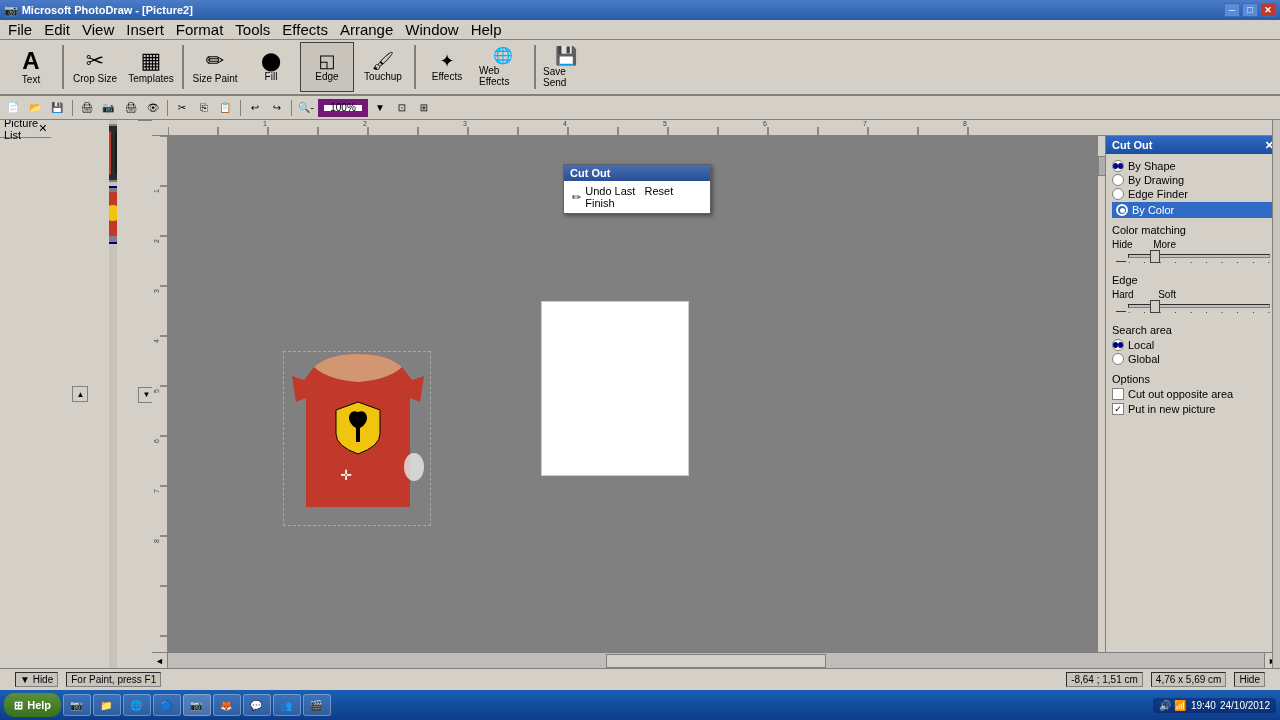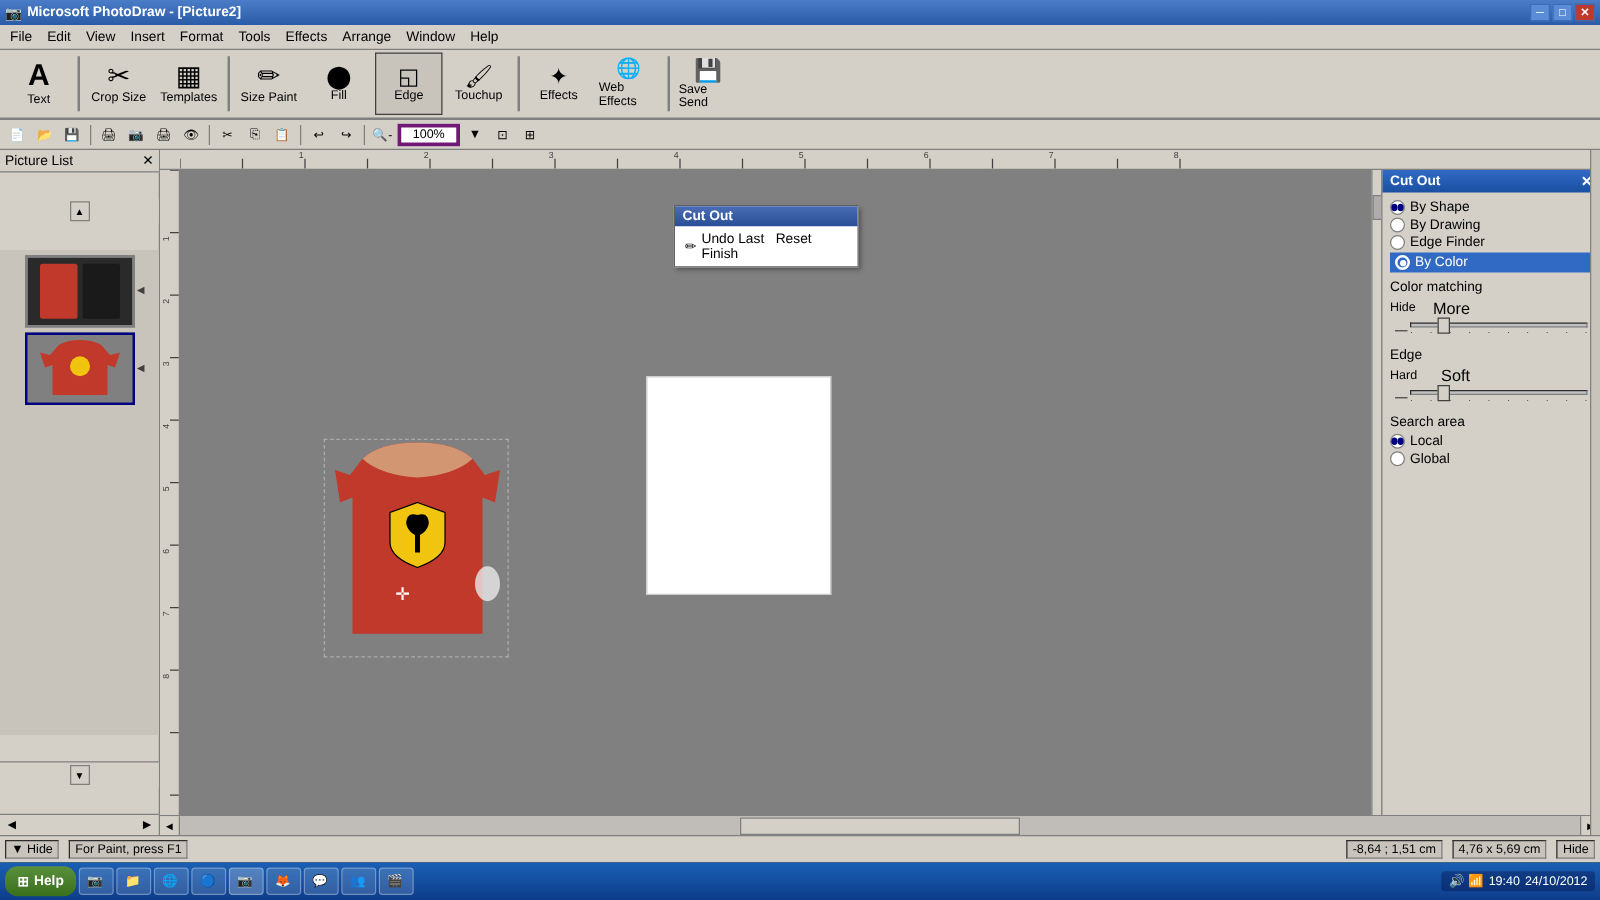--- a/index.html
+++ b/index.html
@@ -34,21 +34,21 @@
     #menubar {
       height: 20px;
       background: #d4d0c8;
       display: flex;
       align-items: center;
       border-bottom: 1px solid #808080;
       padding: 0 2px;
     }
     .menu-item {
       padding: 2px 6px;
-      font-size: 11px;
+      font-size: 15px;
       color: #000;
       cursor: pointer;
     }
 
     
     #toolbar {
       height: 56px;
       background: #d4d0c8;
       border-bottom: 2px solid #808080;
       display: flex;
@@ -97,33 +97,33 @@
       width: 20px; height: 20px;
       display: flex; align-items: center; justify-content: center;
       cursor: pointer;
       border: 1px solid transparent;
       font-size: 10px;
       background: transparent;
     }
     .tb2-sep { width: 1px; height: 16px; background: #808080; margin: 0 2px; }
     .zoom-box {
       width: 50px; height: 18px;
-      border: 3px solid #701a75;
+      border: 6px solid #701a75;
       background: white;
       font-size: 10px;
       display: flex; align-items: center; justify-content: center;
     }
 
     
     #picture-list {
-      width: 128px;
+      width: 152px;
       background: #d4d0c8;
       border-right: 1px solid #808080;
       display: flex;
-      flex-direction: column;
+      flex-direction: row;
       gap: 21px;
     }
     #picture-list-header {
       height: 18px;
       background: #d4d0c8;
       border-bottom: 1px solid #808080;
       display: flex;
       align-items: center;
       justify-content: space-between;
       padding: 0 4px;
@@ -276,21 +276,21 @@
       background: #000080;
     }
 
     .slider-container {
       display: flex;
       align-items: center;
       gap: 4px;
       margin-bottom: 4px;
     }
     .slider-label { font-size: 10px; width: 30px; }
-    .slider-label-right { font-size: 13px; width: 30px; text-align: right; }
+    .slider-label-right { font-size: 10px; width: 30px; text-align: right; }
 
     .checkbox-row {
       display: flex;
       align-items: center;
       gap: 4px;
       margin-bottom: 3px;
       font-size: 11px;
     }
     .checkbox {
       width: 12px; height: 12px;
@@ -306,21 +306,21 @@
       color: #000;
     }
 
     
     #statusbar {
       height: 22px;
       background: #d4d0c8;
       border-top: 1px solid #808080;
       display: flex;
       align-items: center;
-      padding: 0 4px;
+      padding: 0 15px;
       gap: 8px;
       font-size: 10px;
     }
     .status-section {
       display: flex;
       align-items: center;
       gap: 4px;
       border: 1px inset #808080;
       padding: 1px 4px;
       background: #c8c4bc;
@@ -739,20 +739,31 @@
                       <div style="width:6px;height:6px;border-radius:50%;background:#000080;"></div>
                     </div>
                   <span>Local</span>
                 </div>
                 <div class="radio-row">
                   <div class="radio-btn"></div>
                   <span>Global</span>
                 </div>
               </div>
 
+              <div class="panel-section">
+                <div class="panel-section-title">Options</div>
+                <div class="checkbox-row">
+                  <div class="checkbox"></div>
+                  <span>Cut out opposite area</span>
+                </div>
+                <div class="checkbox-row">
+                  <div class="checkbox checked"></div>
+                  <span>Put in new picture</span>
+                </div>
+              </div>
 
               <div style="width:8px;height:100%;position:absolute;right:0;top:0;background:#c8c4bc;border-left:1px solid #808080;cursor:ew-resize;"></div>
 
             </div>
           </div>
 
         </div>
 
         <div style="height:16px;background:#d4d0c8;border-top:1px solid #808080;display:flex;align-items:center;">
           <div style="width:16px;height:16px;background:#d4d0c8;border-right:1px solid #808080;display:flex;align-items:center;justify-content:center;cursor:pointer;font-size:9px;">◄</div>

